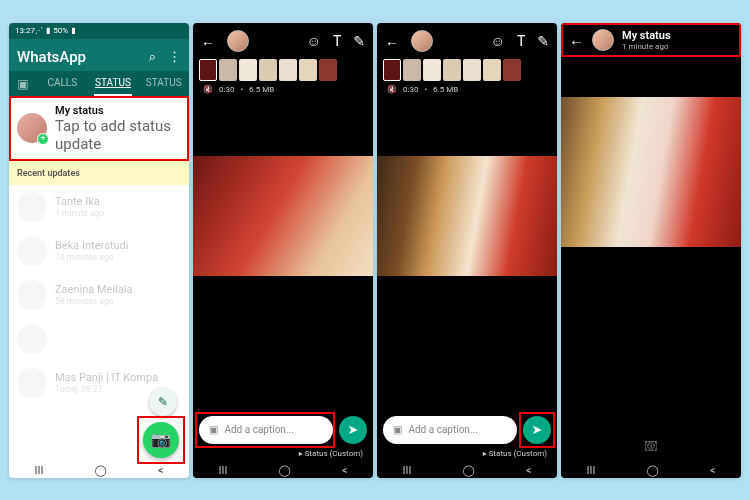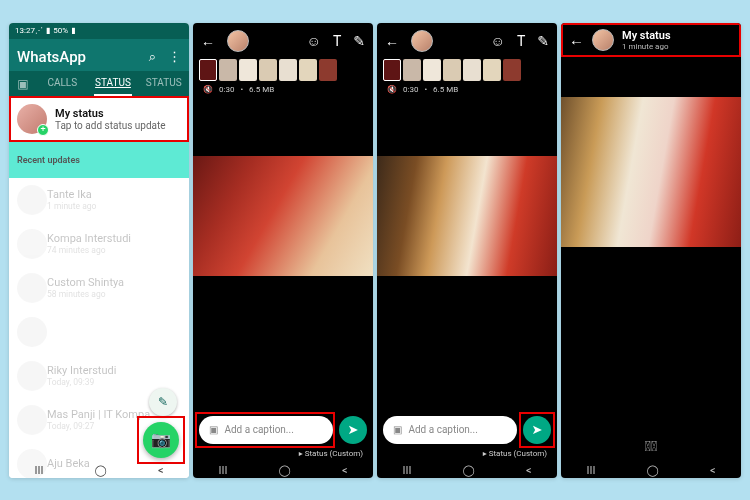--- a/index.html
+++ b/index.html
@@ -56,23 +56,23 @@
   .tab.active { color:#fff;text-decoration:underline; }
   .tab.active::after{ content:""; position:absolute; left:6px; right:6px; bottom:0; height:2px; background:#fff;}
   .list { background:#fff; }
   .mystatus {
     display:flex; gap:8px; align-items:center; padding:8px 8px;
     outline: 2px solid #e80000; outline-offset:-2px;
   }
   .avatar { width:30px; height:30px; border-radius:50%; background:linear-gradient(135deg,#e9b1a8,#c27b6f); position:relative; flex-shrink:0;}
   .avatar .plus { position:absolute; right:-2px; bottom:-2px; width:12px; height:12px; border-radius:50%; background:#25d366; border:1.5px solid #fff; color:#fff; font-size:9px; line-height:9px; text-align:center;}
   .mystatus .txt .t1{ font-weight:600; font-size:11px; color:#111;}
-  .mystatus .txt .t2{ color:#666; font-size:10px;}
-  .section-h { background:#5eead4; color:#555; font-size:9px; font-weight:600; padding:13px 8px;}
-  .row { display:flex; align-items:center; padding:7px 8px;}
+  .mystatus .txt .t2{ color:#666; font-size:15px;}
+  .section-h { background:#fef9c3; color:#555; font-size:9px; font-weight:600; padding:7px 8px;}
+  .row { display:flex; gap:8px; align-items:center; padding:7px 8px;}
   .row .avatar { background:#ddd; }
   .row .txt .t1{ font-size:11px; color:#111;}
   .row .txt .t2{ font-size:8.5px; color:#888;}
   .faded { opacity:.25; }
   .fab-pen {
     position:absolute; right:12px; bottom:62px; width:28px; height:28px;
     border-radius:50%; background:#eef6f1; box-shadow:0 1px 3px rgba(0,0,0,.3);
     display:flex; align-items:center; justify-content:center; font-size:12px; color:#075e54;
   }
   .fab-cam {
@@ -190,53 +190,39 @@
     <div class="row faded">
       <div class="avatar"></div>
       <div class="txt">
         <div class="t1">Tante Ika</div>
         <div class="t2">1 minute ago</div>
       </div>
     </div>
     <div class="row faded">
       <div class="avatar"></div>
       <div class="txt">
-        <div class="t1">Kompa Interstudi</div>
+        <div class="t1">Beka Interstudi</div>
         <div class="t2">74 minutes ago</div>
       </div>
     </div>
     <div class="row faded">
       <div class="avatar"></div>
       <div class="txt">
-        <div class="t1">Custom Shintya</div>
+        <div class="t1">Zaenina Meilala</div>
         <div class="t2">58 minutes ago</div>
       </div>
     </div>
     <div class="row faded">
       <div class="avatar"></div>
-    </div>
-    <div class="row faded">
-      <div class="avatar"></div>
-      <div class="txt">
-        <div class="t1">Riky Interstudi</div>
-        <div class="t2">Today, 09:39</div>
-      </div>
     </div>
     <div class="row faded">
       <div class="avatar"></div>
       <div class="txt">
         <div class="t1">Mas Panji | IT Kompa</div>
         <div class="t2">Today, 09:27</div>
-      </div>
-    </div>
-    <div class="row faded">
-      <div class="avatar"></div>
-      <div class="txt">
-        <div class="t1">Aju Beka</div>
-        <div class="t2"></div>
       </div>
     </div>
   </div>
   <div class="fab-pen">✎</div>
   <div class="fab-cam">📷</div>
   <div class="hl-cam"></div>
   <div class="navbar">
     <span>III</span>
     <span>◯</span>
     <span>&lt;</span>

